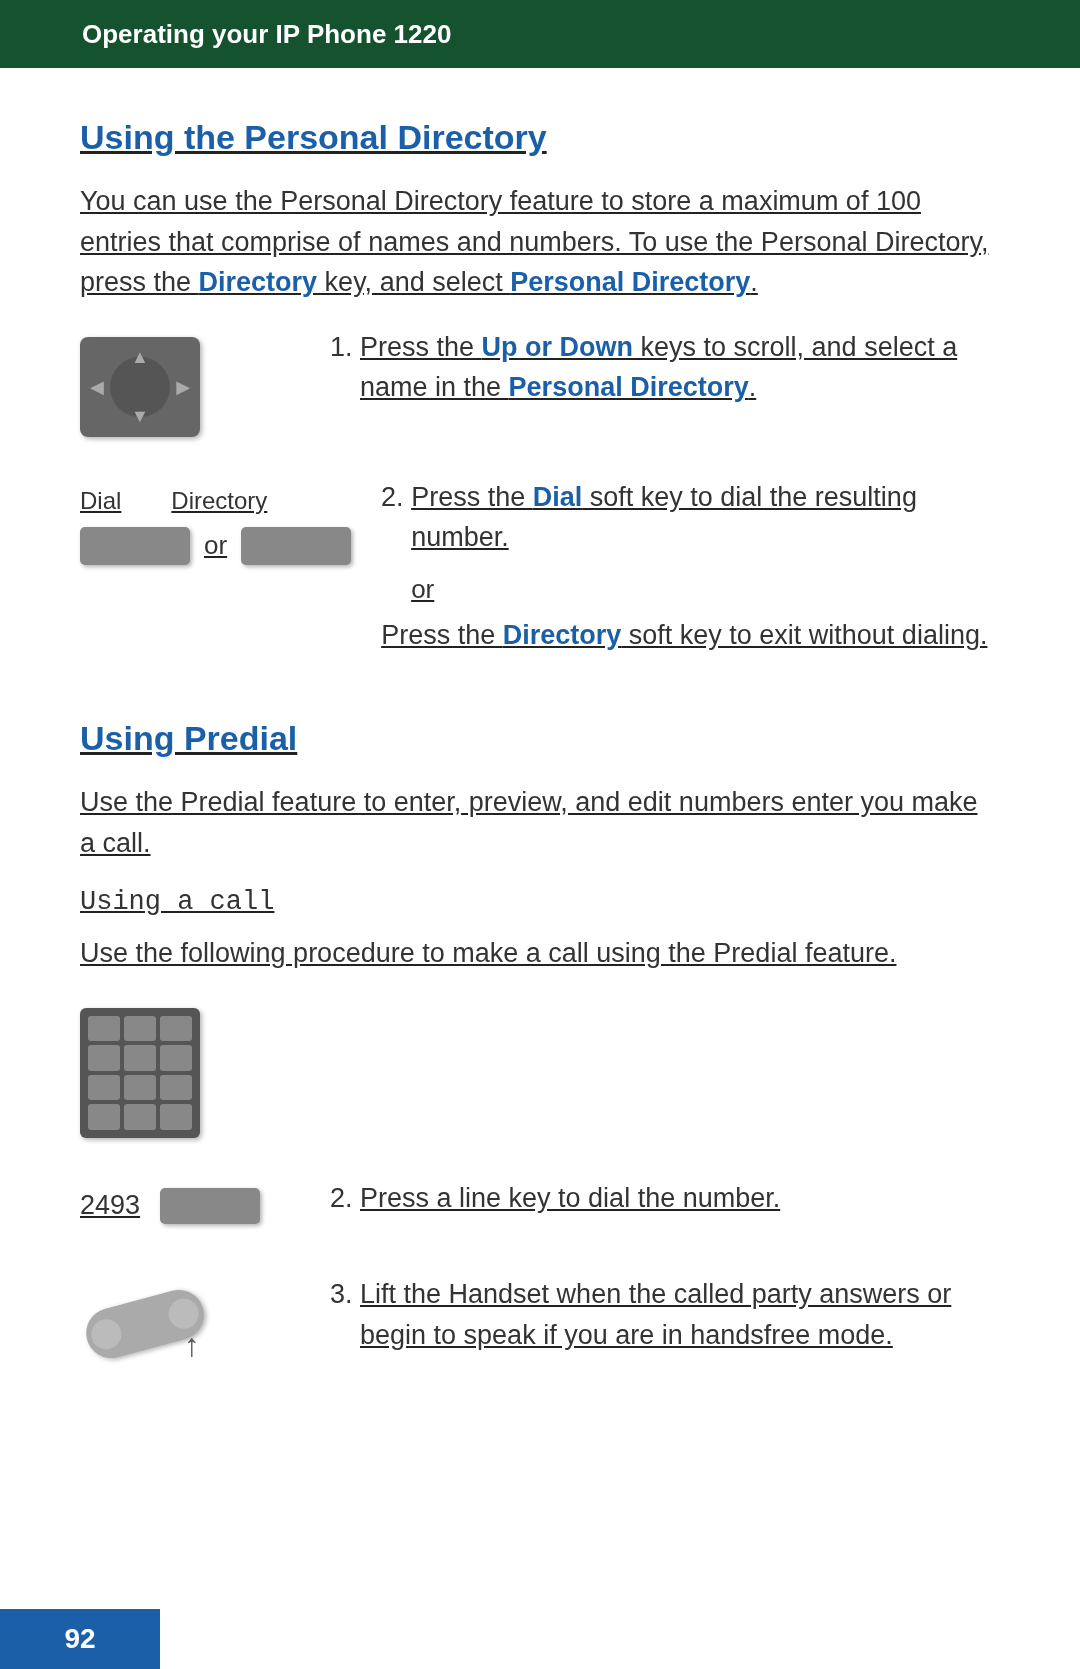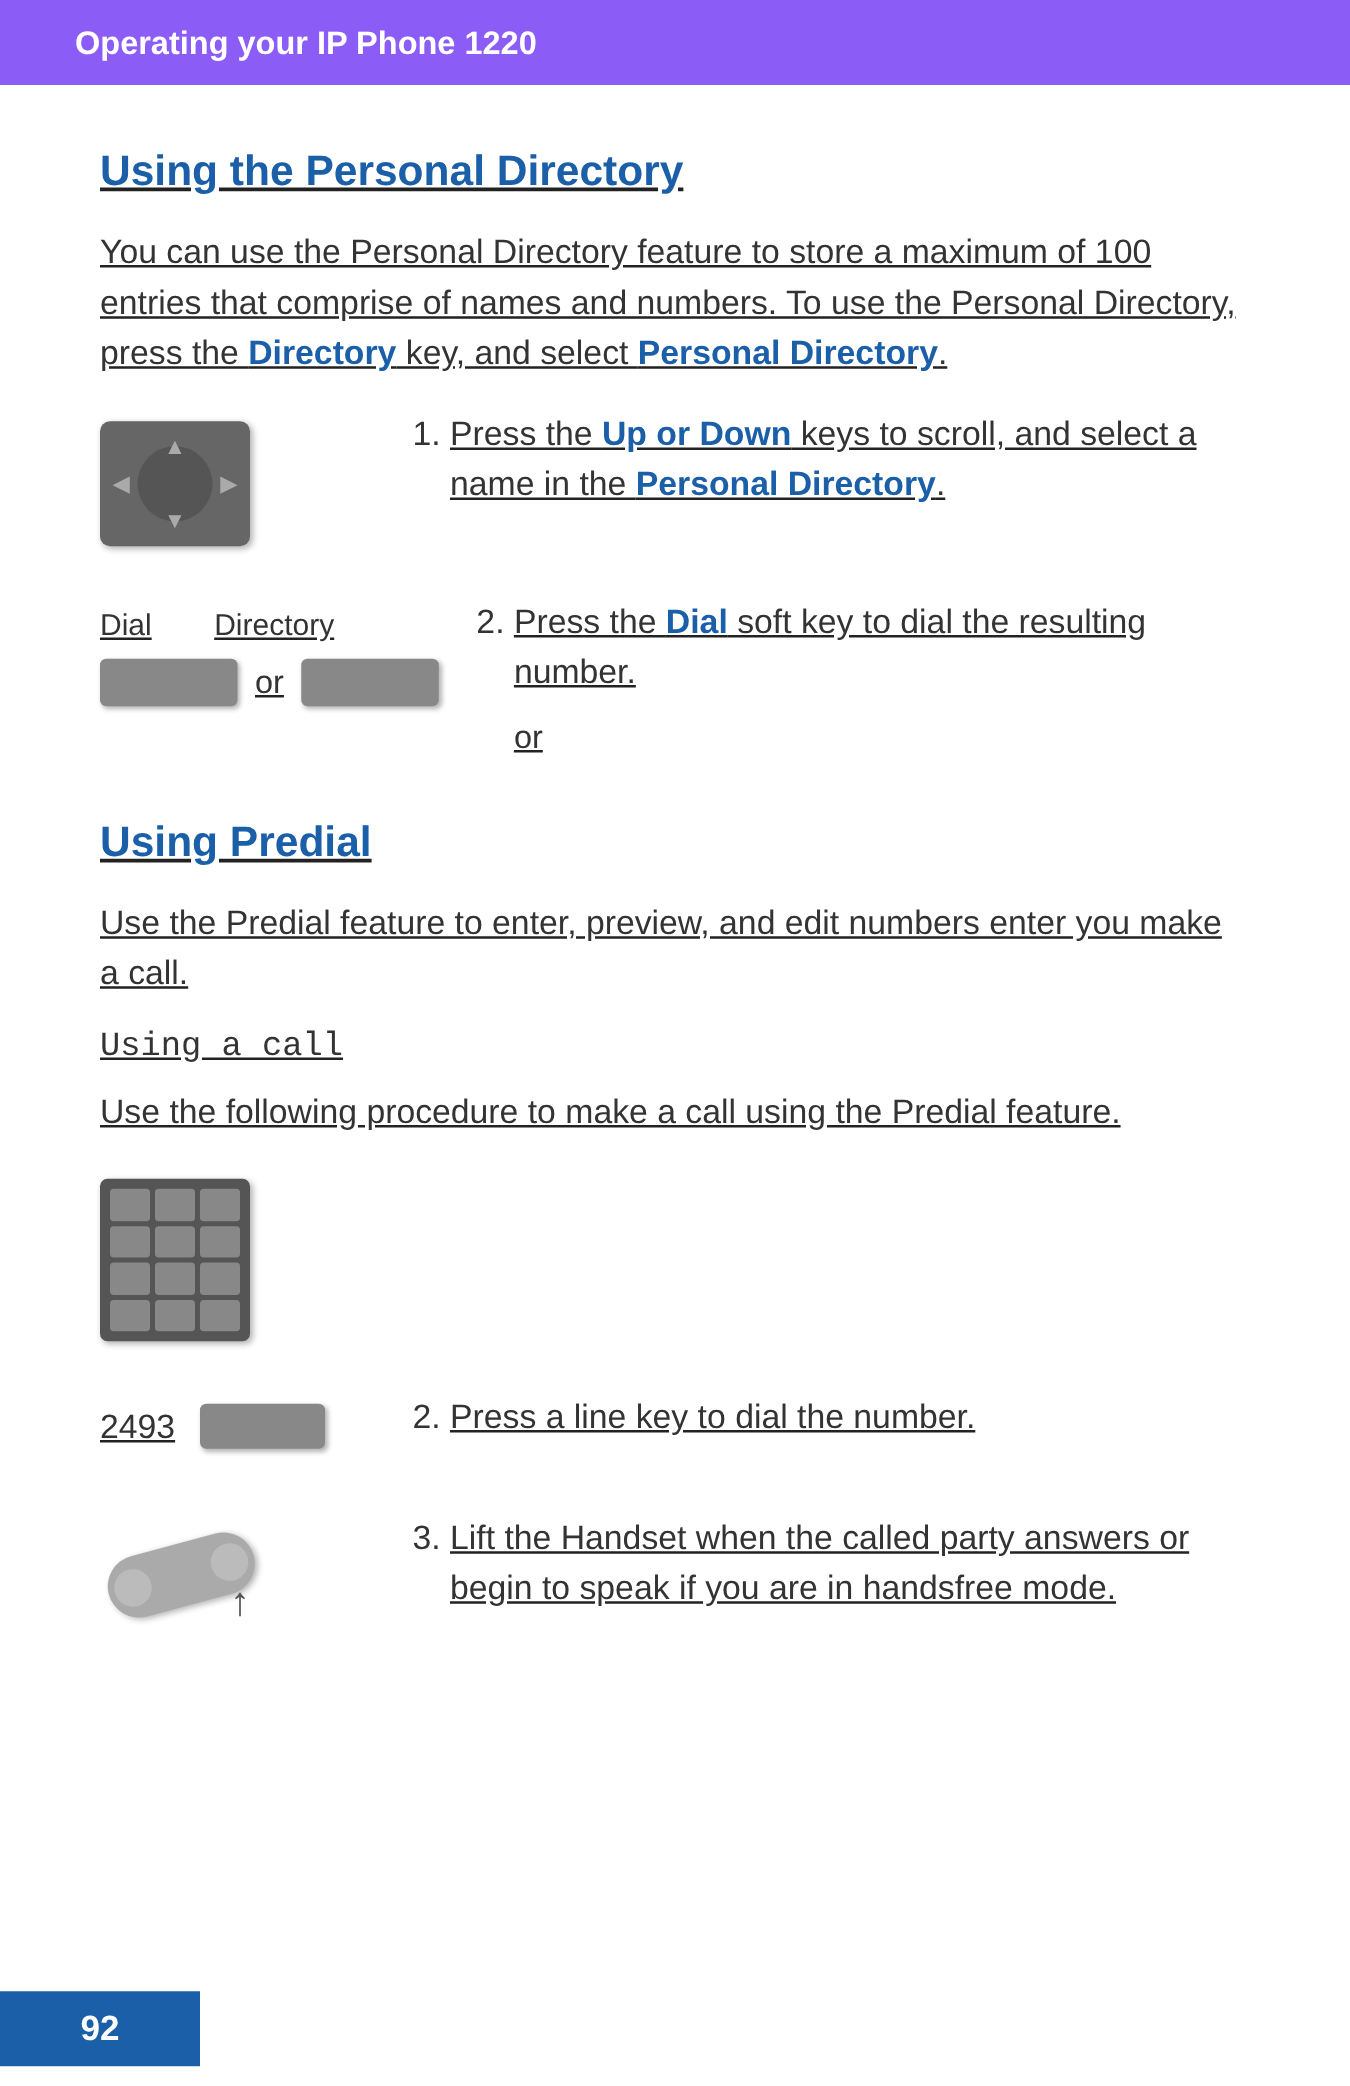--- a/index.html
+++ b/index.html
@@ -8,22 +8,22 @@
       width: 1080px;
       min-height: 1669px;
       background: #ffffff;
       font-family: Arial, Helvetica, sans-serif;
       font-size: 28px;
       color: #222222;
       position: relative;
     }
 
     .header-bar {
-      background: #8b5cf6;
-      padding: 18px 60px;
+      background: #14532d;
+      padding: 18px 82px;
       margin-bottom: 0;
     }
 
     .header-bar span {
       color: #ffffff;
       font-size: 26px;
       font-weight: bold;
     }
 
     .main-content {
@@ -226,21 +226,21 @@
       font-family: 'Courier New', Courier, monospace;
       font-size: 27px;
       color: #333;
       margin-bottom: 16px;
       margin-top: 10px;
     }
 
     
     .footer {
       position: absolute;
-      bottom: 16px;
+      bottom: 0;
       left: 0;
       width: 160px;
       height: 60px;
       background: #1a5fa8;
       display: flex;
       align-items: center;
       justify-content: center;
     }
 
     .footer-page {
@@ -336,20 +336,23 @@
         </div>
       </div>
     </div>
     <div class="right-col">
       <ol start="2">
         <li>
           <span>Press the </span><span class="highlight-blue">Dial</span><span> soft key to dial the resulting number.</span>
         </li>
       </ol>
       <div class="or-text">or</div>
+      <p class="body-text" style="margin-top:8px;">
+        <span>Press the </span><span class="highlight-blue">Directory</span><span> soft key to exit without dialing.</span>
+      </p>
     </div>
   </div>
 
   <div class="section-gap"></div>
   <h2 class="section-title">Using Predial</h2>
 
   <p class="body-text">Use the Predial feature to enter, preview, and edit numbers enter you make a call.</p>
 
   <p class="mono-heading">Using a call</p>
 

